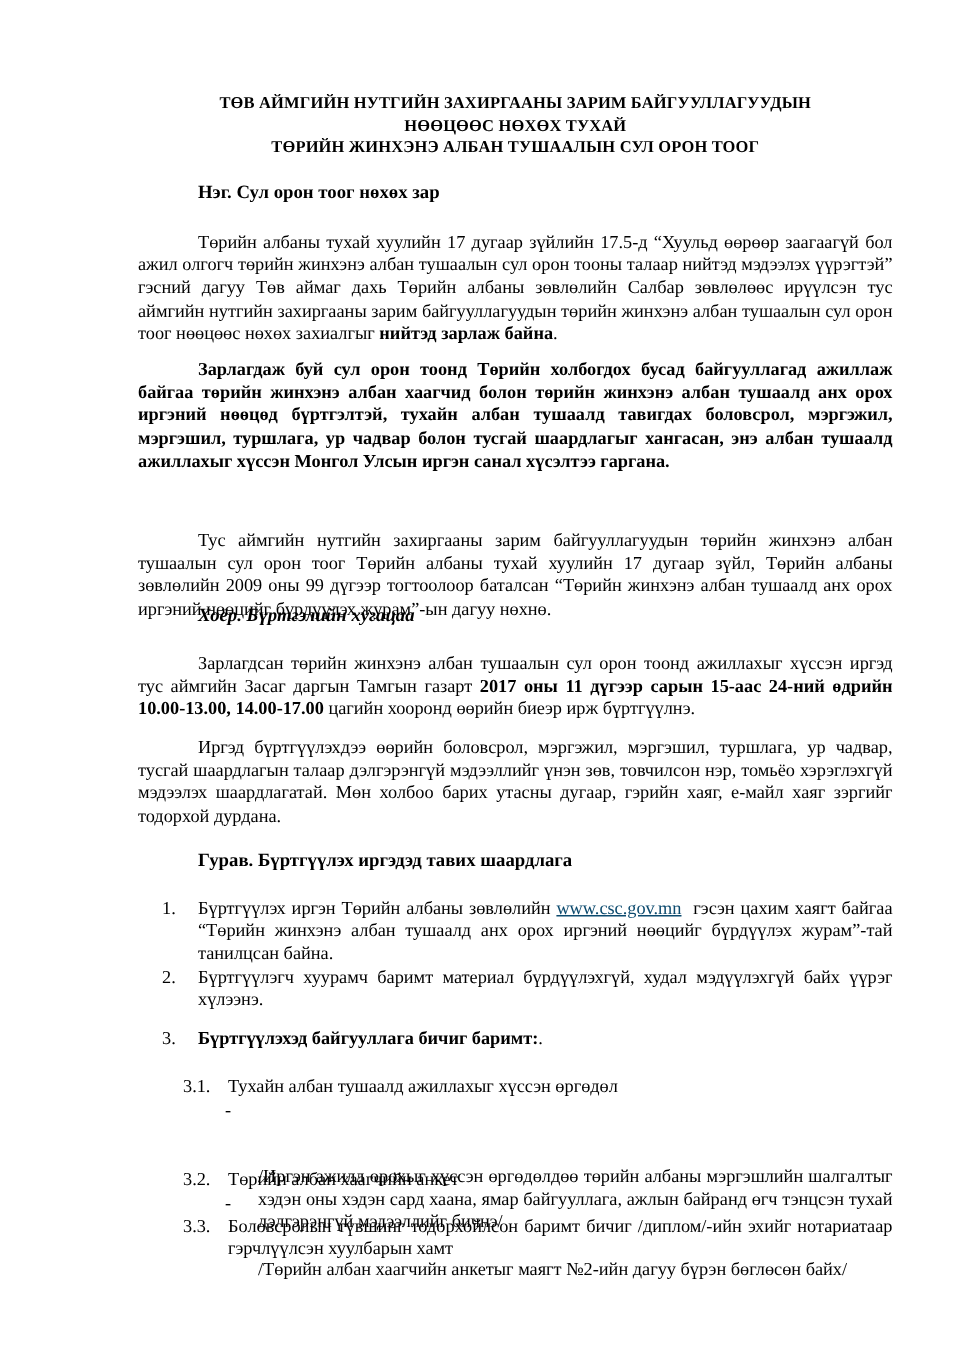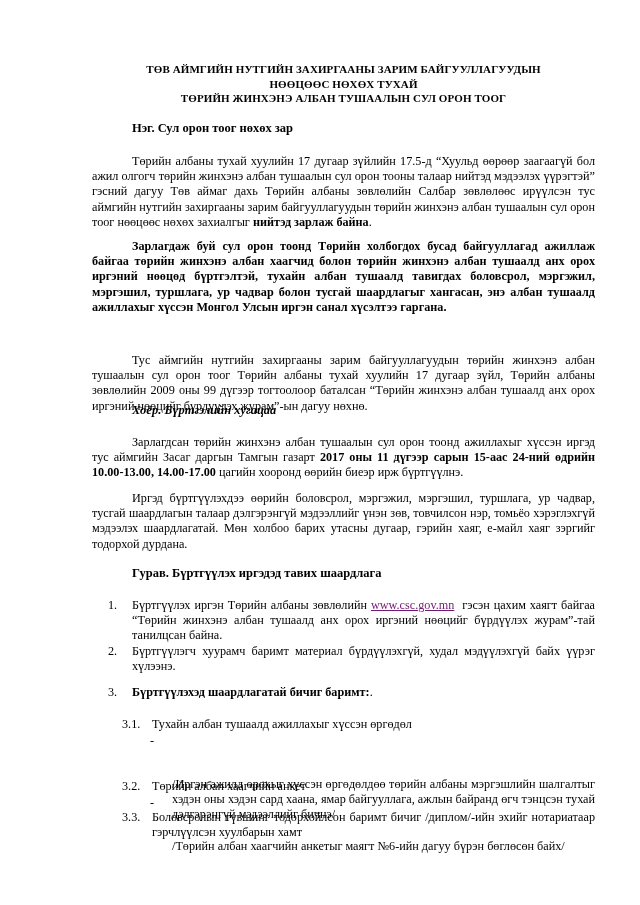--- a/index.html
+++ b/index.html
@@ -7,21 +7,21 @@
          font-family: "Liberation Serif", "DejaVu Serif", serif; color: #000; }
   .page { position: absolute; left: 92px; top: 0; width: 503px; }
   .title { position: absolute; left: 0; top: 62px; width: 100%; text-align: center;
            font-weight: bold; font-size: 11px; line-height: 14.5px; letter-spacing: 0.1px; }
   .title div { white-space: nowrap; }
   .heading { position: absolute; left: 40px; font-weight: bold; font-size: 12.5px; line-height: 15px; white-space: nowrap; }
   .para { position: absolute; left: 0; width: 503px; font-size: 12.2px; line-height: 15.2px;
           text-align: justify; text-indent: 40px; }
   .para.bold { font-weight: bold; }
   b { font-weight: bold; }
-  a.link { color: #701a75; text-decoration: underline; }
+  a.link { color: #0c4a6e; text-decoration: underline; }
   .li { position: absolute; left: 0; width: 503px; font-size: 12.2px; line-height: 15.2px; }
   .li .num { position: absolute; left: 16px; top: 0; }
   .li .txt { position: absolute; left: 40px; width: 463px; text-align: justify; }
   .li .txt.bold { font-weight: bold; }
   .sub { position: absolute; left: 30px; width: 473px; font-size: 12.2px; line-height: 15.2px; }
   .sub .num { position: absolute; left: 0; top: 0; }
   .sub .txt { position: absolute; left: 30px; width: 443px; text-align: justify; }
   .dash { position: absolute; left: 0; width: 503px; font-size: 12.2px; line-height: 15.2px; }
   .dash .mark { position: absolute; left: 58px; top: 0; }
   .dash .txt { position: absolute; left: 80px; width: 423px; text-align: justify; margin-top: 44px; }
@@ -58,39 +58,39 @@
     <div class="txt"><span>Бүртгүүлэх иргэн Төрийн албаны зөвлөлийн </span><a class="link" href="#">www.csc.gov.mn</a><span style="white-space:pre-wrap;">  гэсэн цахим хаягт байгаа “Төрийн жинхэнэ албан тушаалд анх орох иргэний нөөцийг бүрдүүлэх журам”-тай танилцсан байна.</span></div>
   </div>
 
   <div class="li" style="top:644px;">
     <span class="num">2.</span>
     <div class="txt">Бүртгүүлэгч хуурамч баримт материал бүрдүүлэхгүй, худал мэдүүлэхгүй байх үүрэг хүлээнэ.</div>
   </div>
 
   <div class="li" style="top:685px;">
     <span class="num">3.</span>
-    <div class="txt bold"><span>Бүртгүүлэхэд шаардлагатай бичиг баримт:</span><span style="font-weight:normal;">.</span></div>
+    <div class="txt bold"><span>Бүртгүүлэхэд байгууллага бичиг баримт:</span><span style="font-weight:normal;">.</span></div>
   </div>
 
   <div class="sub" style="top:717px;">
     <span class="num">3.1.</span>
     <div class="txt">Тухайн албан тушаалд ажиллахыг хүссэн өргөдөл</div>
   </div>
   <div class="dash" style="top:733px;">
     <span class="mark">-</span>
     <div class="txt">/Иргэн ажилд орохыг хүссэн өргөдөлдөө төрийн албаны мэргэшлийн шалгалтыг хэдэн оны хэдэн сард хаана, ямар байгууллага, ажлын байранд өгч тэнцсэн тухай дэлгэрэнгүй мэдээллийг бичнэ/</div>
   </div>
 
   <div class="sub" style="top:779px;">
     <span class="num">3.2.</span>
     <div class="txt">Төрийн албан хаагчийн анкет</div>
   </div>
   <div class="dash" style="top:795px;">
     <span class="mark">-</span>
-    <div class="txt" style="white-space:nowrap;text-align:left;">/Төрийн албан хаагчийн анкетыг  маягт №6-ийн дагуу бүрэн бөглөсөн байх/</div>
+    <div class="txt" style="white-space:nowrap;text-align:left;">/Төрийн албан хаагчийн анкетыг  маягт №2-ийн дагуу бүрэн бөглөсөн байх/</div>
   </div>
 
   <div class="sub" style="top:810px;">
     <span class="num">3.3.</span>
     <div class="txt">Боловсролын түвшинг тодорхойлсон баримт бичиг /диплом/-ийн эхийг нотариатаар гэрчлүүлсэн хуулбарын хамт</div>
   </div>
 
 </div>
 
 </body></html>

